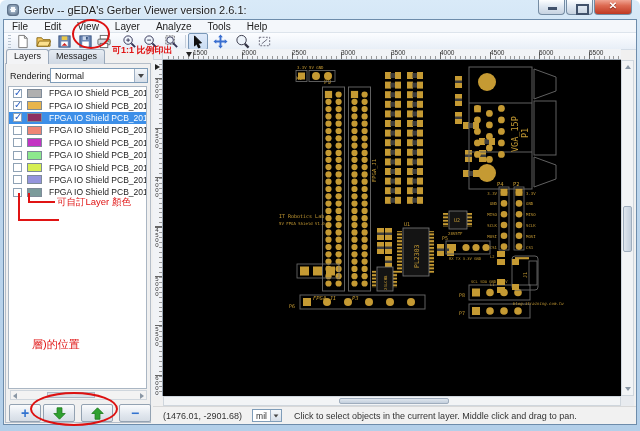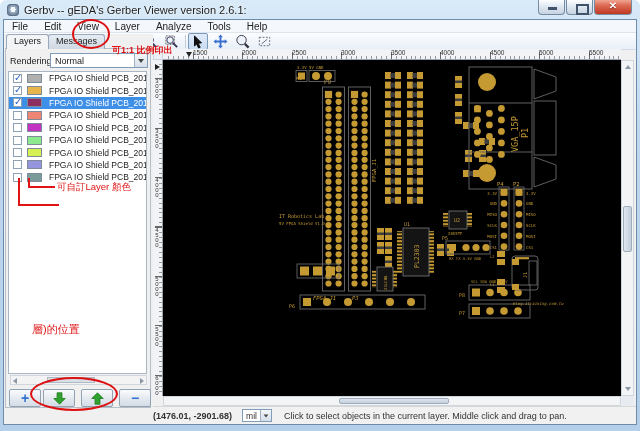--- a/index.html
+++ b/index.html
@@ -34,21 +34,21 @@
   
   .toolbar { position:absolute; left:4px; top:33px; width:632px; height:17px;
     background:linear-gradient(#fcfdff,#e8eff7); border-bottom:1px solid #d3dce6; }
   .grippy { position:absolute; left:4px; top:2px; width:3px; height:13px;
     background:repeating-linear-gradient(#b6c2cf 0 1px, transparent 1px 3px); }
   .tbtn { position:absolute; top:0px; width:20px; height:17px; display:flex; align-items:center; justify-content:center; }
   .tbtn.pressed { border:1px solid #7a98b8; border-radius:2px; background:linear-gradient(#dfeafa,#c9dcf2); }
   .tsep { position:absolute; top:2px; width:1px; height:13px; background:#c4cedb; }
 
   
-  .sidebar { position:absolute; left:4px; top:34px; width:149px; height:375px; background:#f0f0f0;text-align:center; }
+  .sidebar { position:absolute; left:4px; top:49px; width:149px; height:375px; background:#f0f0f0;text-align:center; }
   .tab { position:absolute; top:0; height:15px; padding:1px 7px 0 7px; font-size:9px; color:#222;
     border:1px solid #99a8ba; border-bottom:none; border-radius:3px 3px 0 0;
     background:linear-gradient(#e6ecf3,#cfd8e3); }
   .tab.active { background:#f3f4f6; z-index:2; }
   .panel-body { position:absolute; left:1px; top:14px; width:146px; height:360px;
     border:1px solid #b5bec9; background:#f0f0f0; }
   .render-label { position:absolute; left:6px; top:22px; font-size:9px; color:#222; }
   .combo { position:absolute; left:46px; top:19px; width:98px; height:15px; background:#fff;
     border:1px solid #7f9db9; font-size:9px; color:#222; display:flex; align-items:center; padding-left:4px; }
   .combo .drop { position:absolute; right:0; top:0; width:13px; height:13px;
@@ -107,21 +107,21 @@
   .vs-thumb { position:absolute; left:1px; top:145px; width:9px; height:46px; background:linear-gradient(90deg,#dfe6ee,#c3cfdd); border:1px solid #9fadbd; border-radius:2px; }
   .vs-up { position:absolute; left:3px; top:4px; width:0; height:0; border-left:3px solid transparent; border-right:3px solid transparent; border-bottom:4px solid #8a97a5; }
   .vs-down { position:absolute; left:3px; bottom:4px; width:0; height:0; border-left:3px solid transparent; border-right:3px solid transparent; border-top:4px solid #8a97a5; }
   .hscroll { position:absolute; left:163px; top:396px; width:458px; height:10px; background:#f2f4f6; border:1px solid #cfd6dd; }
   .hs-thumb { position:absolute; left:175px; top:1px; width:110px; height:6px; background:linear-gradient(#dfe6ee,#c3cfdd); border:1px solid #9fadbd; border-radius:2px; }
   .sb-corner { position:absolute; left:621px; top:396px; width:13px; height:10px; background:#e8ebef; }
 
   
   .statusbar { position:absolute; left:153px; top:406px; width:483px; height:18px; background:#f1f1f1;
     border-top:1px solid #d8d8d8; display:flex; align-items:center; font-size:9px; color:#333; }
-  .coords { white-space:nowrap;font-weight:bold; }
+  .coords { margin-left:10px; white-space:nowrap; }
   .unit-combo { position:relative; margin-left:10px; width:30px; height:13px; background:#fff; border:1px solid #7f9db9;
     font-size:8.5px; display:flex; align-items:center; padding-left:3px; }
   .unit-combo .drop { position:absolute; right:0; top:0; width:11px; height:11px; background:linear-gradient(#f4f7fa,#d6dee8);
     border-left:1px solid #9fb0c4; display:flex; align-items:center; justify-content:center; }
   .hint { margin-left:12px; white-space:nowrap; }
 
   
   #pcb text { font-family:"DejaVu Sans Mono","Liberation Mono",monospace; }
   #pcb .ol { fill:none; stroke:#606060; stroke-width:1; }
   #pcb .ol2 { fill:none; stroke:#707070; stroke-width:0.8; }

